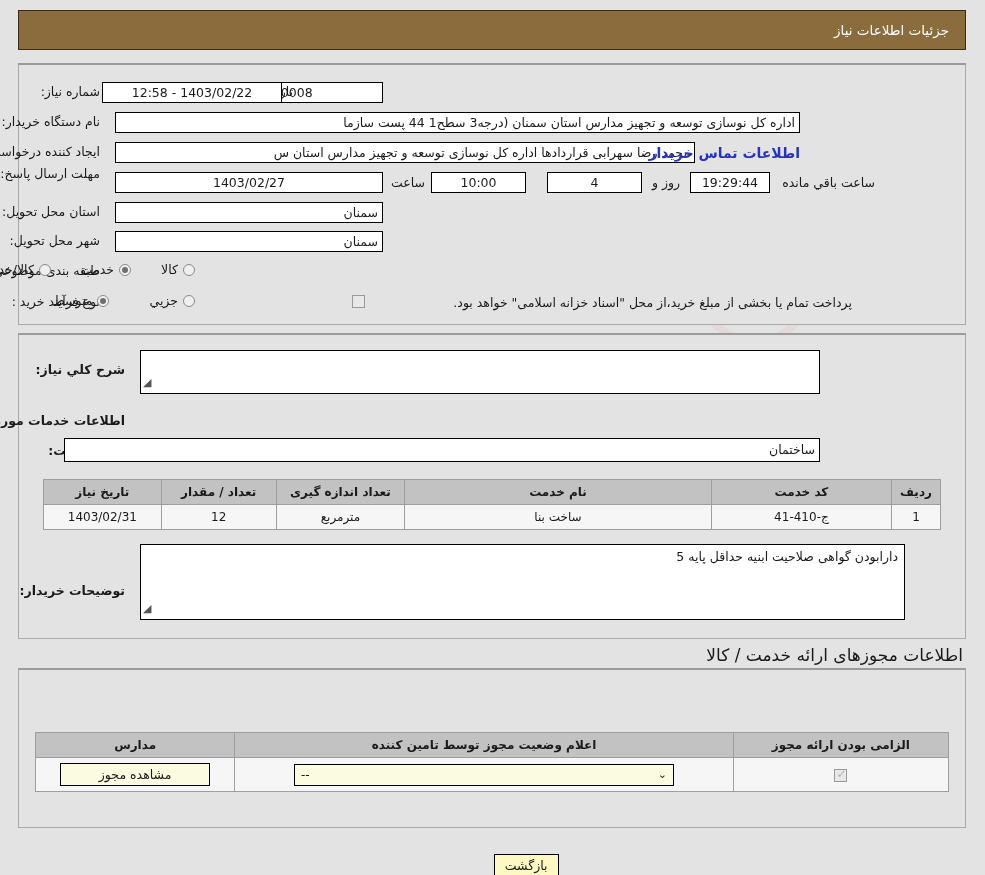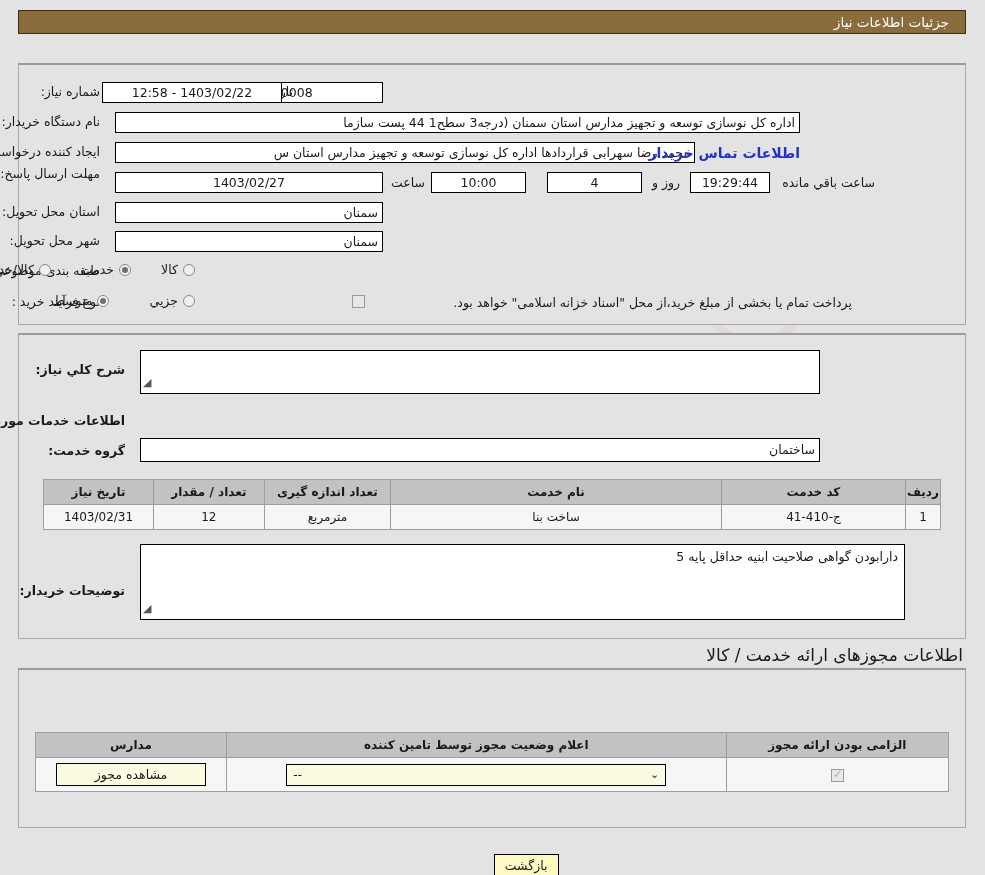--- a/index.html
+++ b/index.html
@@ -21,21 +21,21 @@
   }
   .wm-text{
     font-size:62px;font-weight:bold;color:#cfcfcf;opacity:.55;
     letter-spacing:1px;direction:ltr;font-family:"DejaVu Sans",sans-serif;
   }
   .wm-shield{
     position:absolute;right:170px;top:70px;width:120px;height:130px;opacity:.35;
   }
   
   .topbar{
-    position:absolute;left:18px;top:10px;width:948px;height:24px;
+    position:absolute;left:18px;top:10px;width:948px;height:40px;
     background:#8b6c3d;border:1px solid #3b2d19;
     box-sizing:border-box;
     display:flex;align-items:center;justify-content:flex-start;
     z-index:2;
   }
   .topbar .title{color:#ffffff;font-size:13.5px;margin-right:16px;}
   
   .panel{
     position:absolute;box-sizing:border-box;
     background:#e3e3e3;border:1px solid #a9a9a9;
@@ -90,21 +90,21 @@
   }
   .ta .grip{
     position:absolute;left:2px;bottom:1px;font-size:11px;color:#555;direction:ltr;
     transform:rotate(0deg);
   }
 
   
   table.grid{border-collapse:collapse;font-size:12px;background:#ffffff;}
   table.grid th{
     background:#c2c2c2;border:1px solid #9e9e9e;font-weight:bold;
-    padding:5px 1px;text-align:center;color:#1a1a1a;font-size:12px;
+    padding:5px 8px;text-align:center;color:#1a1a1a;font-size:12px;
   }
   table.grid td{
     background:#f6f6f6;border:1px solid #9e9e9e;padding:5px 4px;
     text-align:center;color:#1a1a1a;font-size:12px;
   }
   td .ltr{direction:ltr;display:inline-block;}
 
   .btn{
     box-sizing:border-box;border:1px solid #000000;background:#eeeeee;
     font-size:12.5px;padding:3px 10px;cursor:pointer;color:#1a1a1a;
@@ -226,21 +226,21 @@
 <div class="panel" id="panel-mid"></div>
 
 <span class="lbl b" style="position:absolute;right:860px;top:362px;z-index:2">شرح کلي نیاز:</span>
 <div class="ta" style="position:absolute;right:165px;top:350px;width:680px;height:44px;z-index:2">
   <span class="grip">◢</span>
 </div>
 
 <span class="lbl b" style="position:absolute;right:860px;top:413px;z-index:2">اطلاعات خدمات مورد نیاز</span>
 
 <span class="lbl b" style="position:absolute;right:860px;top:443px;z-index:2">گروه خدمت:</span>
-<div class="inp" style="position:absolute;right:165px;top:438px;width:680px;height:24px;line-height:22px;z-index:2">ساختمان</div>
+<div class="inp" style="position:absolute;right:165px;top:438px;width:756px;height:24px;line-height:22px;z-index:2">ساختمان</div>
 
 <table class="grid" style="position:absolute;right:44px;top:479px;width:898px;z-index:2">
   <thead>
     <tr>
       <th style="width:32px">ردیف</th>
       <th style="width:185px">کد خدمت</th>
       <th style="width:337px">نام خدمت</th>
       <th style="width:126px">تعداد اندازه گیری</th>
       <th style="width:110px">تعداد / مقدار</th>
       <th style="width:108px">تاریخ نیاز</th>

